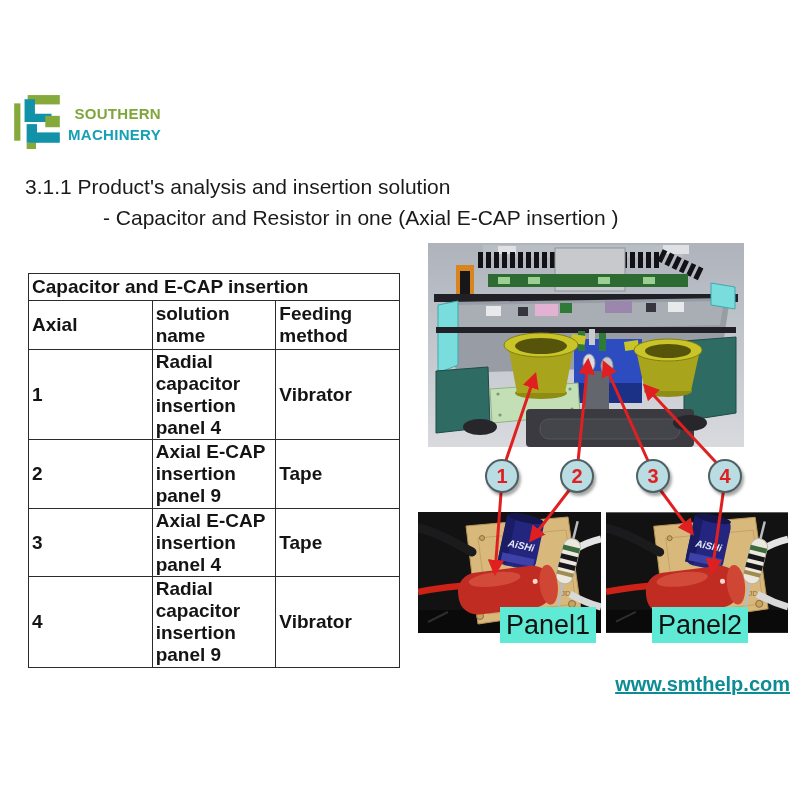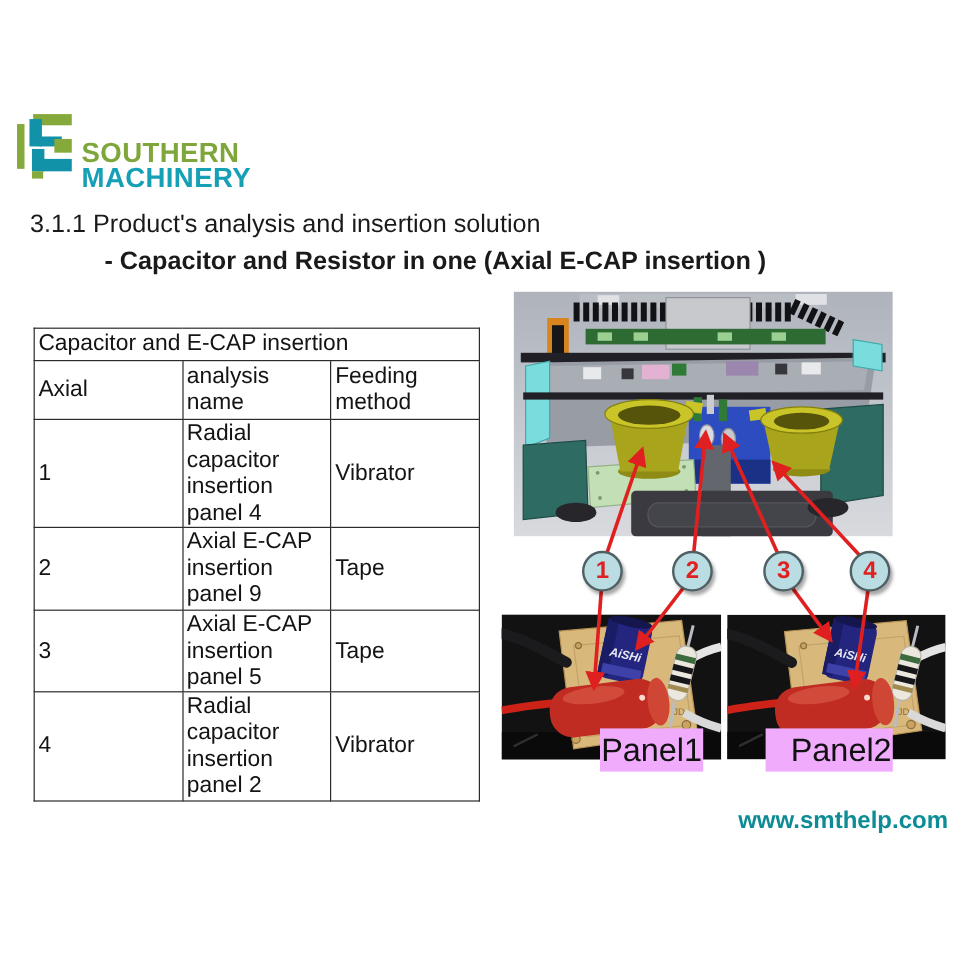--- a/index.html
+++ b/index.html
@@ -9,69 +9,69 @@
     --arrow-red:#E02020;
     --callout-fill:#B9DDE2;
   }
   html,body{margin:0;padding:0;}
   .page{position:relative;width:800px;height:800px;background:#ffffff;
         font-family:"Liberation Sans", sans-serif;overflow:hidden;color:#161616;}
 
   
   .logo{position:absolute;left:14px;top:93px;display:flex;align-items:flex-start;}
   .logo-icon{width:46px;height:56px;}
-  .logo-text{margin-left:8px;margin-top:24px;font-weight:bold;font-size:23px;line-height:21px;letter-spacing:.3px;}
+  .logo-text{margin-left:8px;margin-top:10px;font-weight:bold;font-size:15px;line-height:21px;letter-spacing:.3px;text-align:right;}
   .logo-line1{color:var(--brand-green);}
   .logo-line2{color:var(--brand-teal);}
 
   
   .title{position:absolute;left:25px;top:171px;font-size:21px;line-height:31px;color:#1a1a1a;white-space:nowrap;}
-  .title-l2{margin-left:62px;font-weight:bold;}
+  .title-l2{margin-left:78px;}
 
   
   table.spec{position:absolute;left:28px;top:273px;width:372px;border-collapse:collapse;table-layout:fixed;}
-  table.spec td,table.spec th{border:1px solid #2b2b2b;font-size:19px;font-weight:normal;
+  table.spec td,table.spec th{border:1px solid #2b2b2b;font-size:19px;font-weight:bold;
         text-align:left;vertical-align:middle;padding:1px 3px;line-height:1.15;color:#141414;}
   td.cap{text-align:center;height:24px;}
   tr.hdr th{height:46px;}
   tr.rowline td{height:46px;}
   .col-item{width:50px;}
   .col-comp{width:226px;}
   .col-feed{width:96px;}
 
   
   .machine{position:absolute;left:428px;top:243px;width:316px;height:204px;z-index:1;}
 
   
   .photo{position:absolute;top:512px;height:121px;z-index:2;}
   .photo1{left:418px;width:183px;}
   .photo2{left:606px;width:182px;}
 
   
-  .panel-label{position:absolute;top:607px;width:86px;height:36px;background:#f0abfc;z-index:3;
+  .panel-label{position:absolute;top:607px;width:96px;height:36px;background:#5eead4;z-index:3;
         display:flex;align-items:center;justify-content:center;font-size:27px;color:#111;}
   .panel-label1{left:500px;}
-  .panel-label2{left:638px;padding-left:20px;}
+  .panel-label2{left:652px;}
 
   
   .overlay{position:absolute;left:0;top:0;width:800px;height:800px;z-index:5;pointer-events:none;}
   .overlay line{stroke:var(--arrow-red);stroke-width:3;}
 
   
   .callout{position:absolute;width:34px;height:34px;border-radius:50%;z-index:6;
         background:var(--callout-fill);border:2px solid #4f6065;box-sizing:border-box;
         box-shadow:2px 3px 3px rgba(0,0,0,.35);
         display:flex;align-items:center;justify-content:center;
         color:var(--arrow-red);font-size:20px;font-weight:bold;}
   .c1{left:485px;top:459px;} .c2{left:560px;top:459px;}
   .c3{left:636px;top:459px;} .c4{left:708px;top:459px;}
 
   
   .site-link{position:absolute;left:600px;top:673px;width:190px;text-align:right;
-        color:var(--link-teal);font-size:20px;font-weight:bold;cursor:pointer;}
+        color:var(--link-teal);font-size:20px;font-weight:bold;text-decoration:underline;cursor:pointer;}
 </style>
 </head>
 <body>
 
 <div class="page">
 
   <header class="logo">
     <svg class="logo-icon" viewBox="0 0 44 54">
       <rect x="0" y="10" width="6" height="36" fill="#85A93A"></rect>
       <rect x="13" y="2" width="31" height="9" fill="#85A93A"></rect>
@@ -93,41 +93,41 @@
     <div class="title-l2">- Capacitor and Resistor in one (Axial E-CAP insertion )</div>
   </div>
 
   <table class="spec">
     <tbody>
         <tr>
       <td class="cap" colspan="3">Capacitor and E-CAP insertion</td>
     </tr>
     <tr class="hdr">
       <th class="col-item">Axial</th>
-      <th class="col-comp">analysis name</th>
+      <th class="col-comp">solution name</th>
       <th class="col-feed">Feeding method</th>
     </tr>
     <tr class="rowline">
       <td>1</td>
       <td>Radial capacitor insertion panel 4</td>
       <td>Vibrator</td>
     </tr>
     <tr class="rowline">
       <td>2</td>
       <td>Axial E-CAP insertion panel 9</td>
       <td>Tape</td>
     </tr>
     <tr class="rowline">
       <td>3</td>
-      <td>Axial E-CAP insertion panel 5</td>
+      <td>Axial E-CAP insertion panel 4</td>
       <td>Tape</td>
     </tr>
     <tr class="rowline">
       <td>4</td>
-      <td>Radial capacitor insertion panel 2</td>
+      <td>Radial capacitor insertion panel 9</td>
       <td>Vibrator</td>
     </tr>
   </tbody>
     </table>
 
   <svg class="machine" viewBox="0 0 316 204">
     <defs>
       <linearGradient id="mbg" x1="0" y1="0" x2="0" y2="1">
         <stop offset="0" stop-color="#aeb3bc"></stop>
           <stop offset="1" stop-color="#d8dade"></stop>

